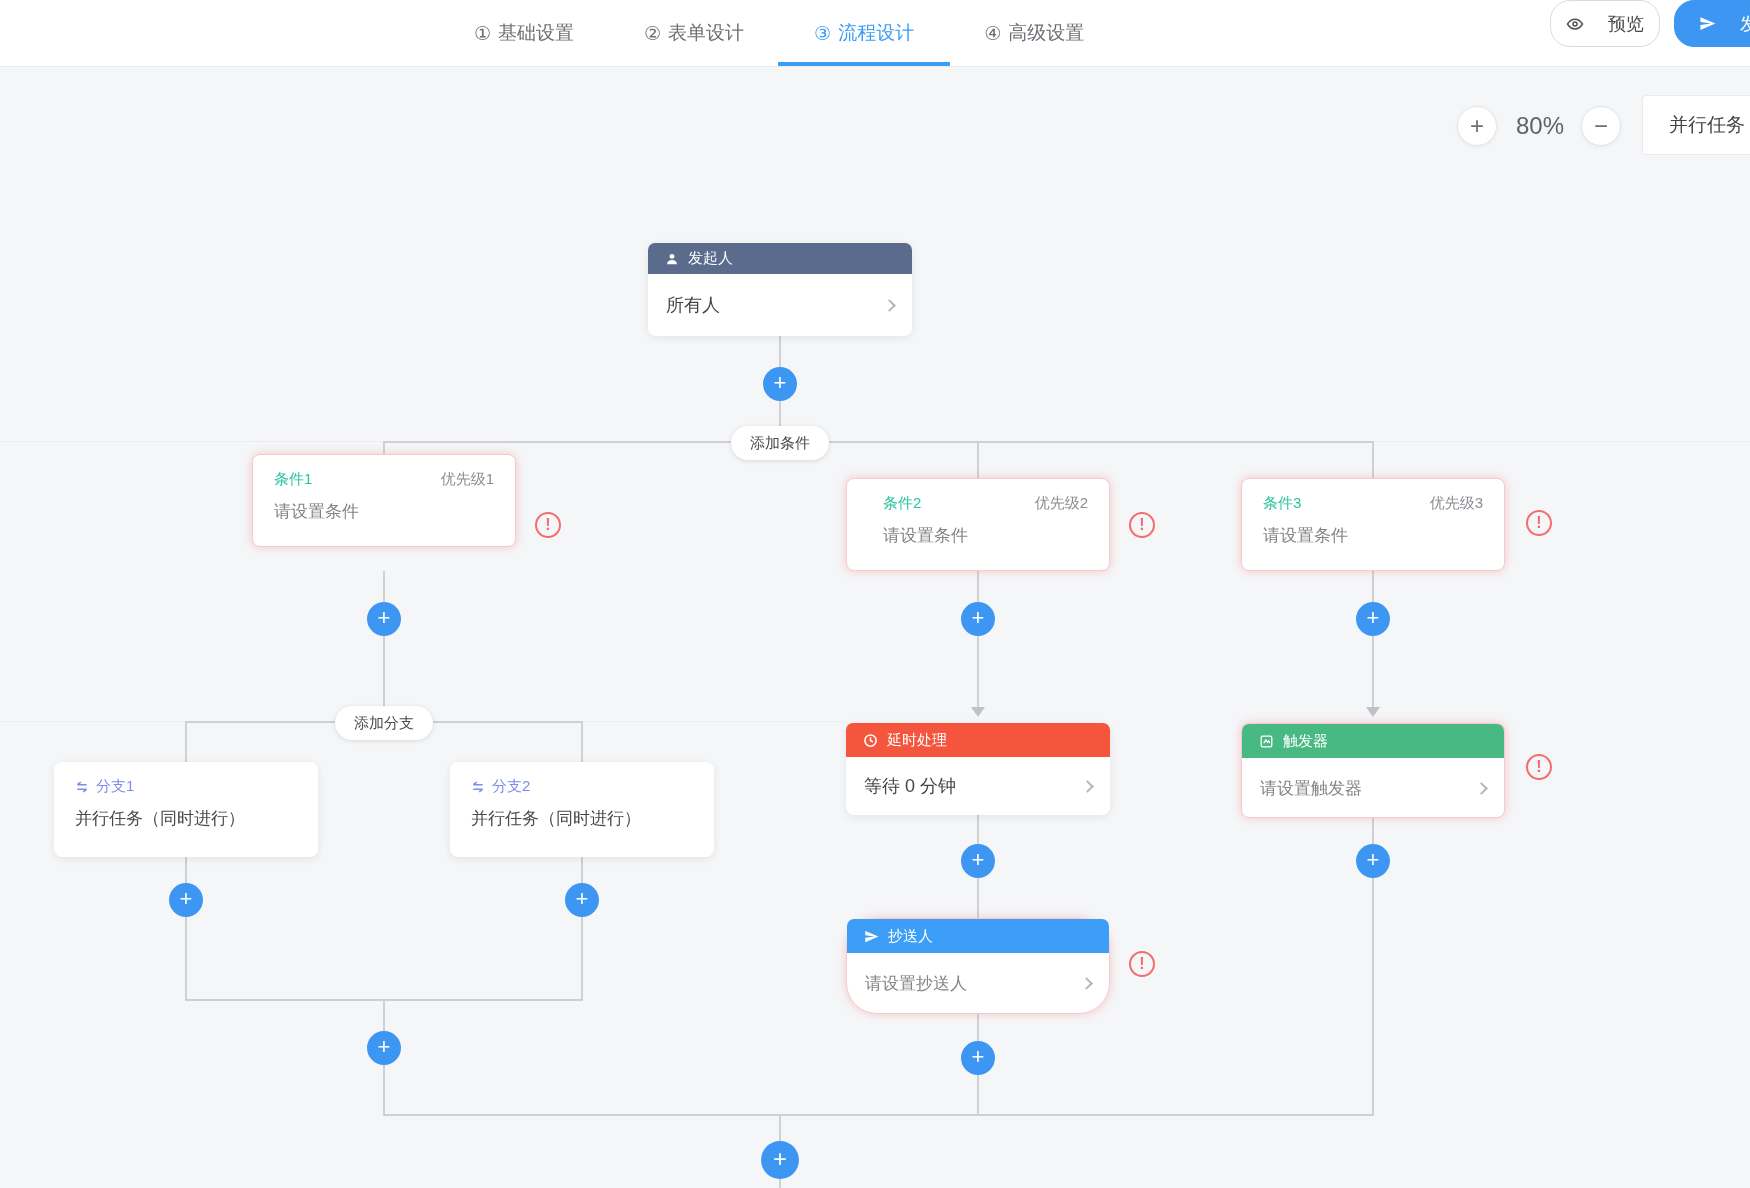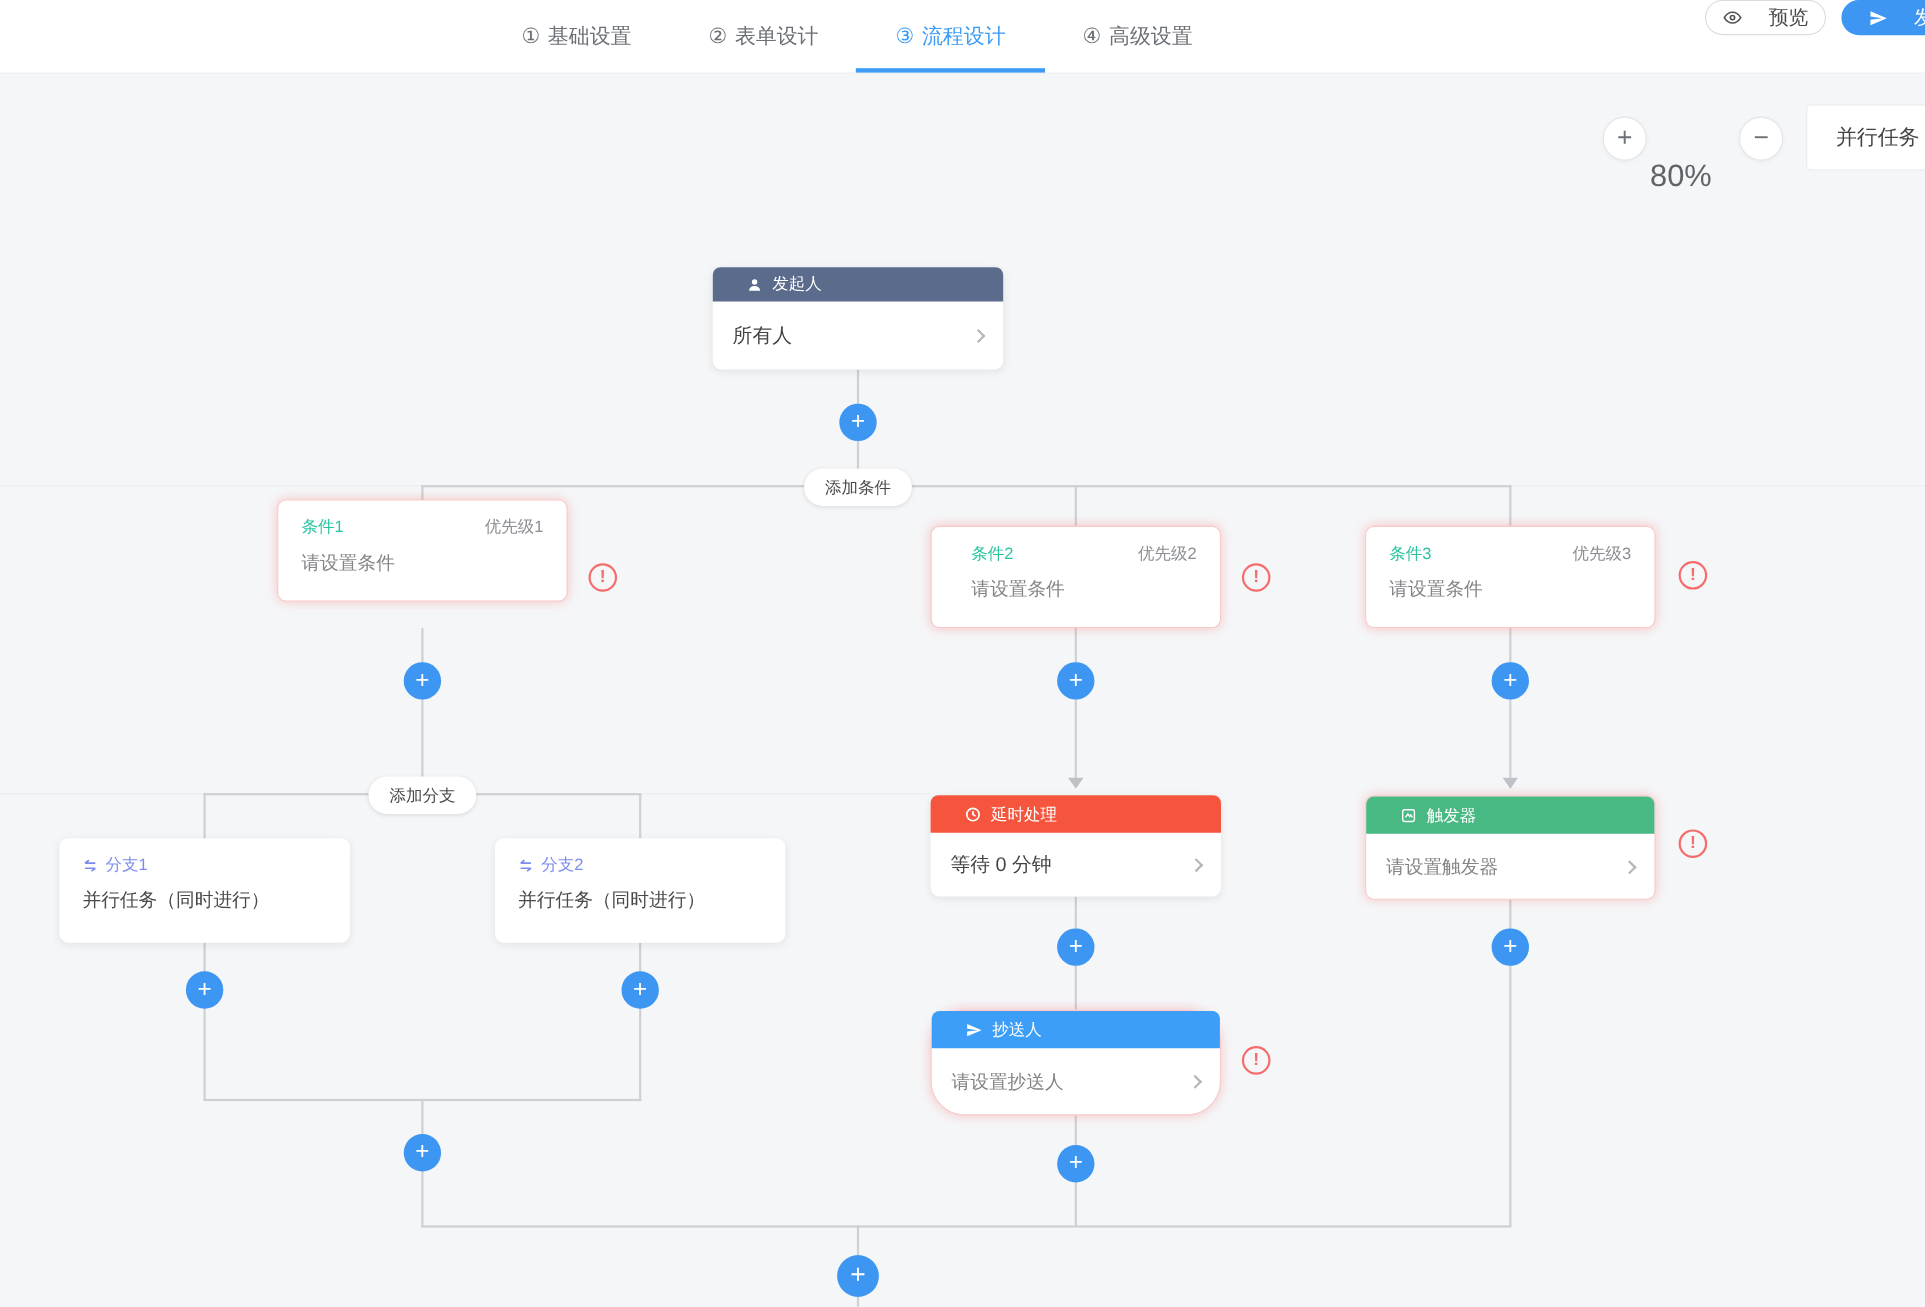--- a/index.html
+++ b/index.html
@@ -10,49 +10,49 @@
   }
   
   .topbar { position:absolute; left:0; top:0; width:1750px; height:67px;
     background:#fff; border-bottom:1px solid #ECEDEF; z-index:20; }
   .tabs { position:absolute; left:468px; top:0; height:100%; display:flex; gap:58px; }
   .tab { position:relative; height:100%; display:flex; align-items:center; gap:7px;
     font-size:19px; color:#6b6f76; cursor:pointer; padding:0 6px; white-space:nowrap; }
   .tab.active { color:#3C9CF6; }
   .tab.active::after { content:""; position:absolute; left:-30px; right:-30px; bottom:0;
     height:4px; background:#3C9CF6; }
-  .pill-btn { position:absolute; top:0; height:32px; border-radius:20px; display:flex;
+  .pill-btn { position:absolute; top:0; height:47px; border-radius:20px; display:flex;
     align-items:center; justify-content:center; gap:24px; font-size:18px; cursor:pointer;
     border:1px solid #D9DBE0; background:#fff; color:#4a4a4a; }
   .preview-btn { left:1550px; width:110px; }
   .publish-btn { left:1674px; width:130px; background:#3D96F2; border-color:#3D96F2;
     color:#fff; justify-content:flex-start; padding-left:24px; }
   
   .zoom-circle { position:absolute; width:40px; height:40px; border-radius:50%;
     background:#fff; border:1px solid #E4E5E8; box-shadow:0 1px 4px rgba(0,0,0,.05);
     display:flex; align-items:center; justify-content:center; font-size:24px;
     color:#6b6f76; cursor:pointer; z-index:10; line-height:1; }
-  .zoom-label { position:absolute; left:1500px; top:112px; width:80px; text-align:left;
-    font-size:28px; color:#5f6368; z-index:10;margin-top:32px; }
+  .zoom-label { position:absolute; left:1500px; top:112px; width:80px; text-align:center;
+    font-size:24px; color:#5f6368; z-index:10; }
   .validate-btn { position:absolute; left:1642px; top:95px; width:170px; height:60px;
     background:#fff; border:1px solid #E9EAEC; border-radius:4px; display:flex;
     align-items:center; padding-left:26px; font-size:19px; color:#444;
     cursor:pointer; z-index:10; }
   
   .faint { position:absolute; height:1px; background:#ECEDEF; z-index:0; }
   .hline { position:absolute; height:2px; background:#CFD0D4; z-index:1; }
   .vline { position:absolute; width:2px; background:#CFD0D4; z-index:1; }
   .arrow-down { position:absolute; width:0; height:0; border-left:7px solid transparent;
     border-right:7px solid transparent; border-top:10px solid #BFC1C6; z-index:2; }
   
   .node { position:absolute; width:264px; background:#fff; border-radius:8px;
     box-shadow:0 2px 8px rgba(0,0,0,.08); z-index:4; cursor:pointer; }
   .node.error { border:1px solid #F8CACA; box-shadow:0 0 10px rgba(245,108,108,.35); }
   .node-header { height:34px; border-radius:7px 7px 0 0; display:flex; align-items:center;
-    gap:9px; padding:0 31px; color:#fff; font-size:15px;text-align:center; }
+    gap:9px; padding:0 17px; color:#fff; font-size:15px;text-align:center; }
   .node-body { display:flex; align-items:center; justify-content:space-between;
     padding:0 18px; }
   .chevron { width:9px; height:9px; border-top:2px solid #B4B6BB;
     border-right:2px solid #B4B6BB; transform:rotate(45deg); flex:none; }
   .val-text { font-size:18px; color:#444; }
   .ph-text { font-size:17px; color:#828487; }
   .card-pad { padding:15px 21px 0; }
   .title-row { display:flex; justify-content:space-between; align-items:center;
     font-size:15px; }
   .cond-name { color:#2AC3A0; }

